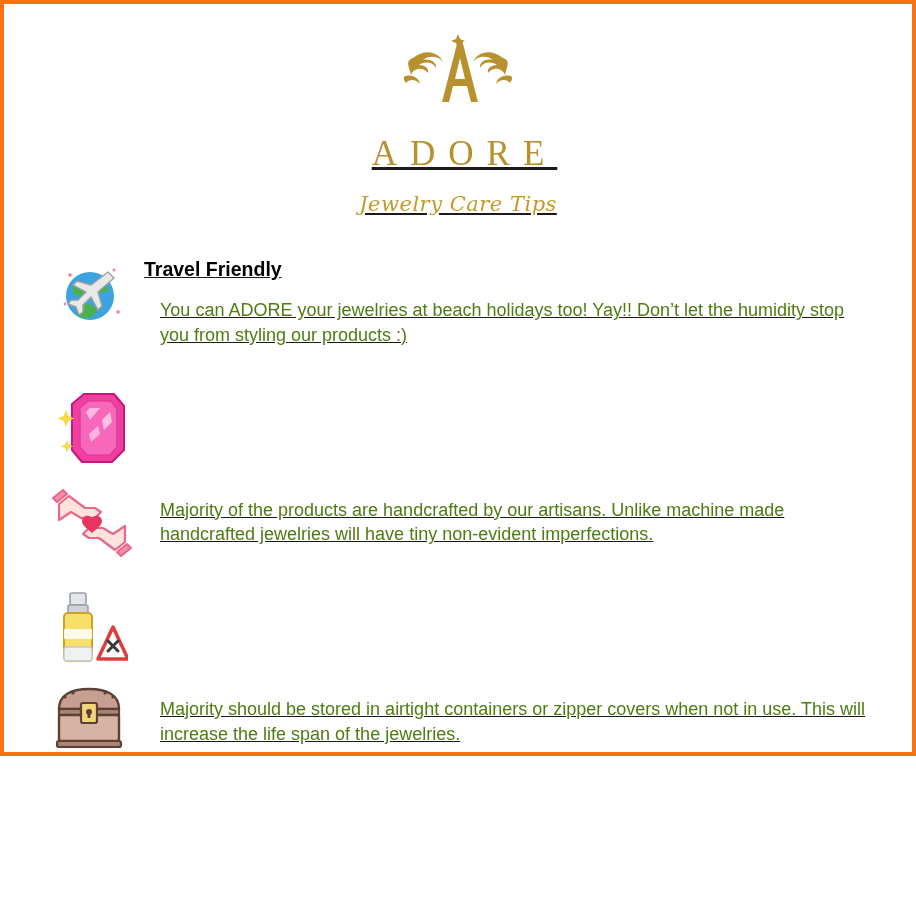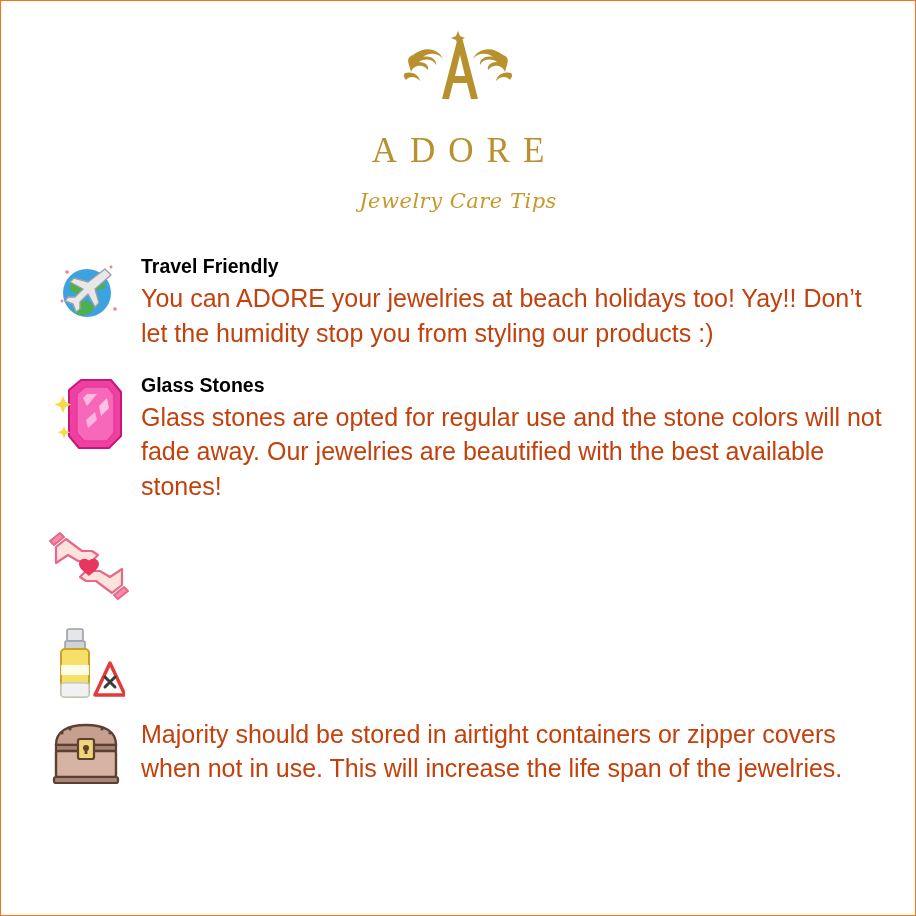--- a/index.html
+++ b/index.html
@@ -10,24 +10,25 @@
   body {
     width: 916px;
     height: 916px;
     font-family: "Liberation Sans", sans-serif;
     color: #1a1a1a;
     overflow: hidden;
   }
   .page {
     position: relative;
     width: 916px;
-    height: 916px;
+    height: 756px;
     box-sizing: border-box;
-    border: 1px solid #f97316;
+    border: 4px solid #f97316;
     background: #ffffff;
+    text-decoration: underline;
   }
   
   .header {
     padding-top: 26px;
     text-align: center;
   }
   .logo-wrap {
     display: block;
     margin: 0 auto;
     width: 230px;
@@ -76,24 +77,24 @@
     padding-right: 10px;
   }
   .tip-title {
     font-size: 19.5px;
     font-weight: bold;
     color: #000000;
     line-height: 1.35;
     margin: 0 0 2px 0;
   }
   .tip-text {
-    font-size: 25px;
-    color: #c2410c;
+    font-size: 18px;
+    color: #4d7c0f;
     line-height: 1.37;
-    margin: 0;
+    margin: 16px;
   }
   svg { display: block; }
 </style>
 </head>
 <body>
 
 <div class="page">
 
   <div class="header">
 
@@ -145,37 +146,34 @@
         <svg width="72" height="78" viewBox="0 0 72 78" aria-hidden="true">
           <path d="M16 14 L28 4 L58 4 L68 16 L68 60 L56 72 L26 72 L16 60 Z" fill="#ef3fa0" stroke="#c4187c" stroke-width="2" stroke-linejoin="round"></path>
           <path d="M24 18 L32 11 L55 11 L61 19 L61 57 L54 65 L31 65 L24 57 Z" fill="#f768bb" stroke="#e43b9c" stroke-width="1.6" stroke-linejoin="round"></path>
           <path d="M30 22 L34 18 L44 18 L34 30 Z" fill="#ffc2e4" opacity="0.9"></path>
           <path d="M46 30 L54 22 L56 32 L48 40 Z" fill="#ffd6ee" opacity="0.8"></path>
           <path d="M33 44 L42 36 L44 44 L35 52 Z" fill="#ffd6ee" opacity="0.7"></path>
           <path d="M10 20 l2.5 6 6 2.5 -6 2.5 -2.5 6 -2.5 -6 -6 -2.5 6 -2.5 z" fill="#f9d94a"></path>
           <path d="M11 50 l1.8 4.5 4.5 1.8 -4.5 1.8 -1.8 4.5 -1.8 -4.5 -4.5 -1.8 4.5 -1.8 z" fill="#f9d94a"></path>
         </svg>
       </div>
-      <div class="tip-body">
-        <p class="tip-title">Glass Stones</p>
-        <p class="tip-text">Glass stones are opted for regular use and the stone colors will not fade away. Our jewelries are beautified with the best available stones!</p>
-      </div>
     </div>
 
     <div class="tip">
       <div class="tip-icon">
         <svg width="82" height="74" viewBox="0 0 82 74" aria-hidden="true">
           <path d="M8 18 L18 10 L34 22 L44 22 L50 26 L44 32 L30 32 L20 26 L8 34 Z" fill="#fde3dc" stroke="#e8688a" stroke-width="2.2" stroke-linejoin="round"></path>
           <path d="M74 56 L64 64 L48 52 L38 52 L32 48 L38 42 L52 42 L62 48 L74 40 Z" fill="#fde3dc" stroke="#e8688a" stroke-width="2.2" stroke-linejoin="round"></path>
           <path d="M6 16 L16 8 L12 4 L2 12 Z" fill="#f48fab" stroke="#e8688a" stroke-width="2" stroke-linejoin="round"></path>
           <path d="M76 58 L66 66 L70 70 L80 62 Z" fill="#f48fab" stroke="#e8688a" stroke-width="2" stroke-linejoin="round"></path>
           <path d="M41 32 c-3 -4 -10 -2 -10 3 c0 5 7 9 10 12 c3 -3 10 -7 10 -12 c0 -5 -7 -7 -10 -3 z" fill="#e8365f"></path>
         </svg>
       </div>
       <div class="tip-body">
+        <p class="tip-text">Majority of the products are handcrafted by our artisans. Unlike machine made handcrafted jewelries will have tiny non-evident imperfections.</p>
       </div>
     </div>
 
     <div class="tip">
       <div class="tip-icon">
         <svg width="72" height="80" viewBox="0 0 72 80" aria-hidden="true">
           <rect x="14" y="4" width="16" height="12" rx="2" fill="#e4e6ea" stroke="#9aa0a6" stroke-width="1.6"></rect>
           <rect x="12" y="16" width="20" height="8" rx="2" fill="#cfd3d8" stroke="#9aa0a6" stroke-width="1.6"></rect>
           <rect x="8" y="24" width="28" height="48" rx="4" fill="#f6e06a" stroke="#c9a227" stroke-width="2"></rect>
           <rect x="8" y="40" width="28" height="10" fill="#ffffff" opacity="0.85"></rect>

